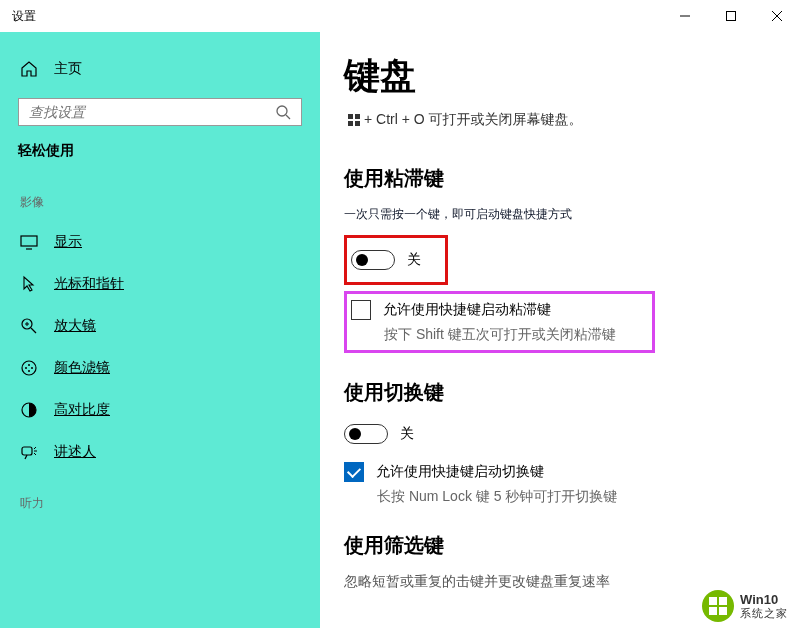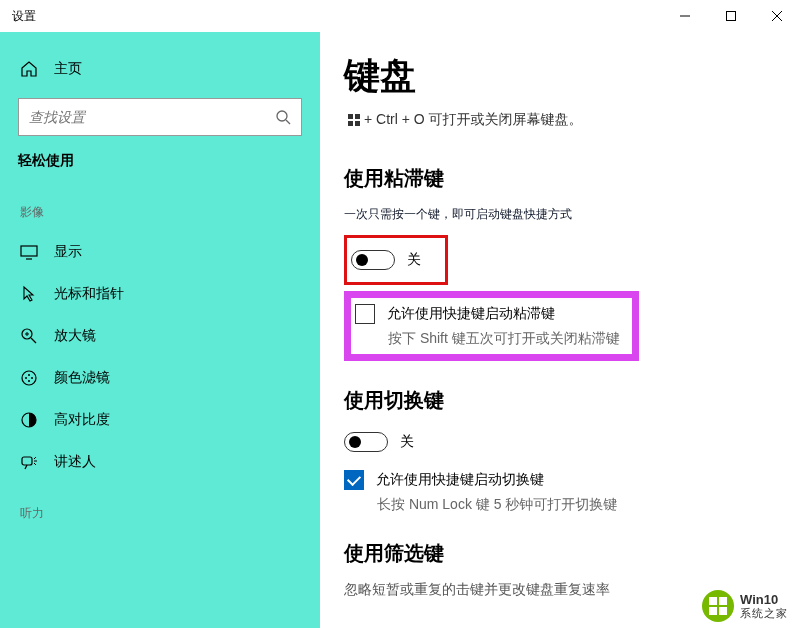--- a/index.html
+++ b/index.html
@@ -7,47 +7,47 @@
 .titlebar { height: 32px; display: flex; align-items: center; padding-left: 12px; background: #fff; text-align: right; }
 .titlebar .title { font-size: 12px; color: #000; }
 .win-controls { position: absolute; right: 0; top: 0; display: flex; }
 .win-btn { width: 46px; height: 32px; display: flex; align-items: center; justify-content: center; }
 .win-btn svg { width: 10px; height: 10px; }
 .container { display: flex; height: calc(100% - 32px); }
 .sidebar { width: 320px; background: #5eead4; padding: 0; display: flex; flex-direction: column; }
 .home-row { display: flex; align-items: center; padding: 10px 20px 10px 20px; margin-top: 18px; cursor: pointer; }
 .home-row .icon { width: 18px; height: 18px; margin-right: 16px; display: flex; align-items: center; }
 .home-row .label { font-size: 14px; color: #000; }
-.search-box { margin: 10px 18px 16px 18px; height: 38px; border: 1px solid #999; background: #fff; display: flex; align-items: center; padding: 0 10px; }
+.search-box { margin: 10px 18px 16px 18px; height: 28px; border: 1px solid #999; background: #fff; display: flex; align-items: center; padding: 0 10px; }
 .search-box input { flex: 1; border: none; outline: none; font-size: 14px; color: #666; font-style: italic; background: transparent; }
 .search-box .sicon { width: 16px; height: 16px; }
 .section-hdr { padding: 0 20px 12px 18px; font-size: 14px; font-weight: 600; color: #000; }
 .cat-label { padding: 22px 20px 10px 20px; font-size: 12px; color: #666; }
-.nav-item { display: flex; align-items: flex-start; padding: 12px 20px 12px 20px; cursor: pointer; }
+.nav-item { display: flex; align-items: flex-start; padding: 12px 20px 12px 20px; cursor: pointer; text-decoration: underline; }
 .nav-item .icon { width: 18px; height: 18px; margin-right: 16px; display: flex; align-items: center; justify-content: center; }
 .nav-item .label { font-size: 14px; color: #000; }
 .main { flex: 1; padding: 20px 24px; overflow: hidden; }
 .main h1 { font-size: 36px; font-weight: 600; color: #000; margin-bottom: 10px; }
 .main .subnote { font-size: 14px; color: #333; display: flex; align-items: center; flex-wrap: wrap; }
 .main .subnote .winlogo { display: inline-flex; margin: 0 4px; }
 .sec-title { font-size: 20px; font-weight: 600; color: #000; margin-top: 36px; margin-bottom: 14px; }
 .sec-title.mt26 { margin-top: 26px; }
 .desc { font-size: 12px; color: #0f172a; margin-bottom: 12px; }
 .toggle-row { display: flex; align-items: center; padding: 4px 0; }
 .toggle { width: 44px; height: 20px; border: 1px solid #333; border-radius: 10px; background: #fff; position: relative; margin-right: 12px; }
 .toggle .knob { width: 12px; height: 12px; background: #000; border-radius: 50%; position: absolute; top: 3px; left: 4px; }
 .toggle-label { font-size: 14px; color: #000; }
 .check-row { display: flex; align-items: center; margin-top: 14px; margin-bottom: 6px; }
 .cbox { width: 20px; height: 20px; border: 1px solid #333; background: #fff; margin-right: 12px; display: flex; align-items: center; justify-content: center; }
 .cbox.checked { background: #0067c0; border-color: #0067c0; }
 .cbox.checked::after { content: ""; width: 6px; height: 10px; border: solid #fff; border-width: 0 2px 2px 0; transform: rotate(45deg); margin-top: -3px; }
 .check-label { font-size: 14px; color: #000; }
 .hint { font-size: 14px; color: #666; margin-top: 2px; margin-left: 33px; }
 .red-box1 { border: 3px solid #d11; display: inline-flex; align-items: center; padding: 8px 24px 8px 4px; }
-.red-box2 { border: 7px solid #d946ef; display: inline-block; padding: 6px 12px 6px 4px; }
+.red-box2 { border: 3px solid #d946ef; display: inline-block; padding: 6px 36px 6px 4px; }
 .watermark { position: absolute; right: 12px; bottom: 6px; display: flex; align-items: center; }
 .wm-logo { width: 32px; height: 32px; border-radius: 50%; background: #76b900; display: flex; align-items: center; justify-content: center; margin-right: 6px; }
 .wm-logo svg { width: 22px; height: 22px; }
 .wm-text { line-height: 1.1; }
 .wm-text .t1 { font-size: 13px; font-weight: 700; color: #333; }
 .wm-text .t2 { font-size: 11px; color: #333; letter-spacing: 1px; }
 .dim { color: #555; font-size: 14px; margin-top: 12px; }
 </style>
 </head>
 <body>

